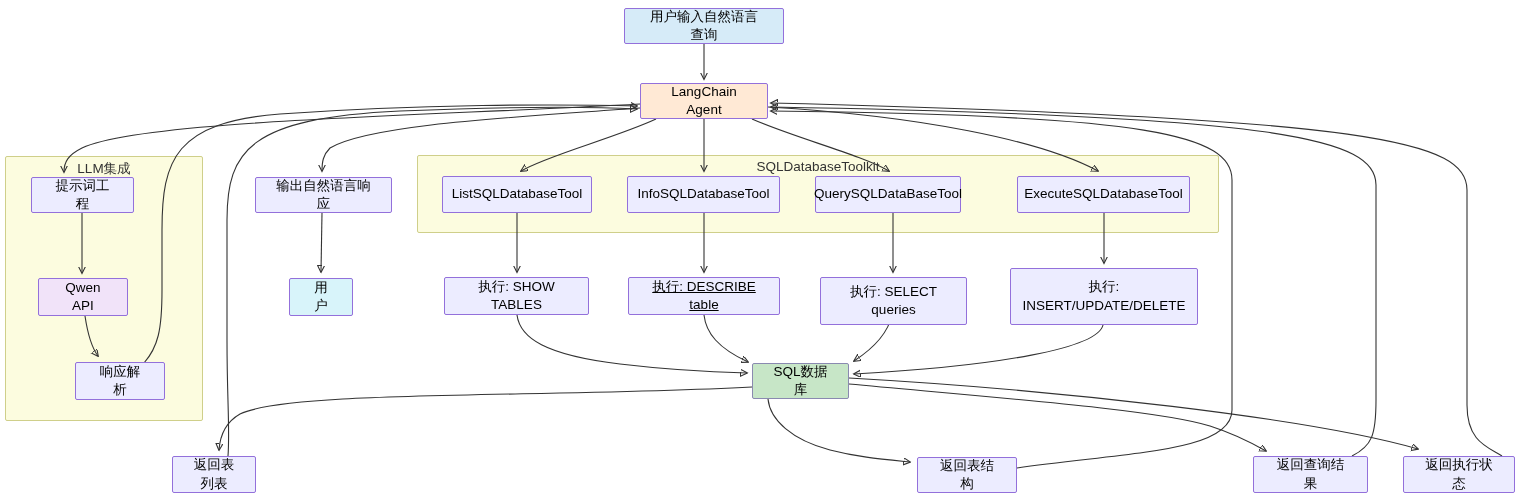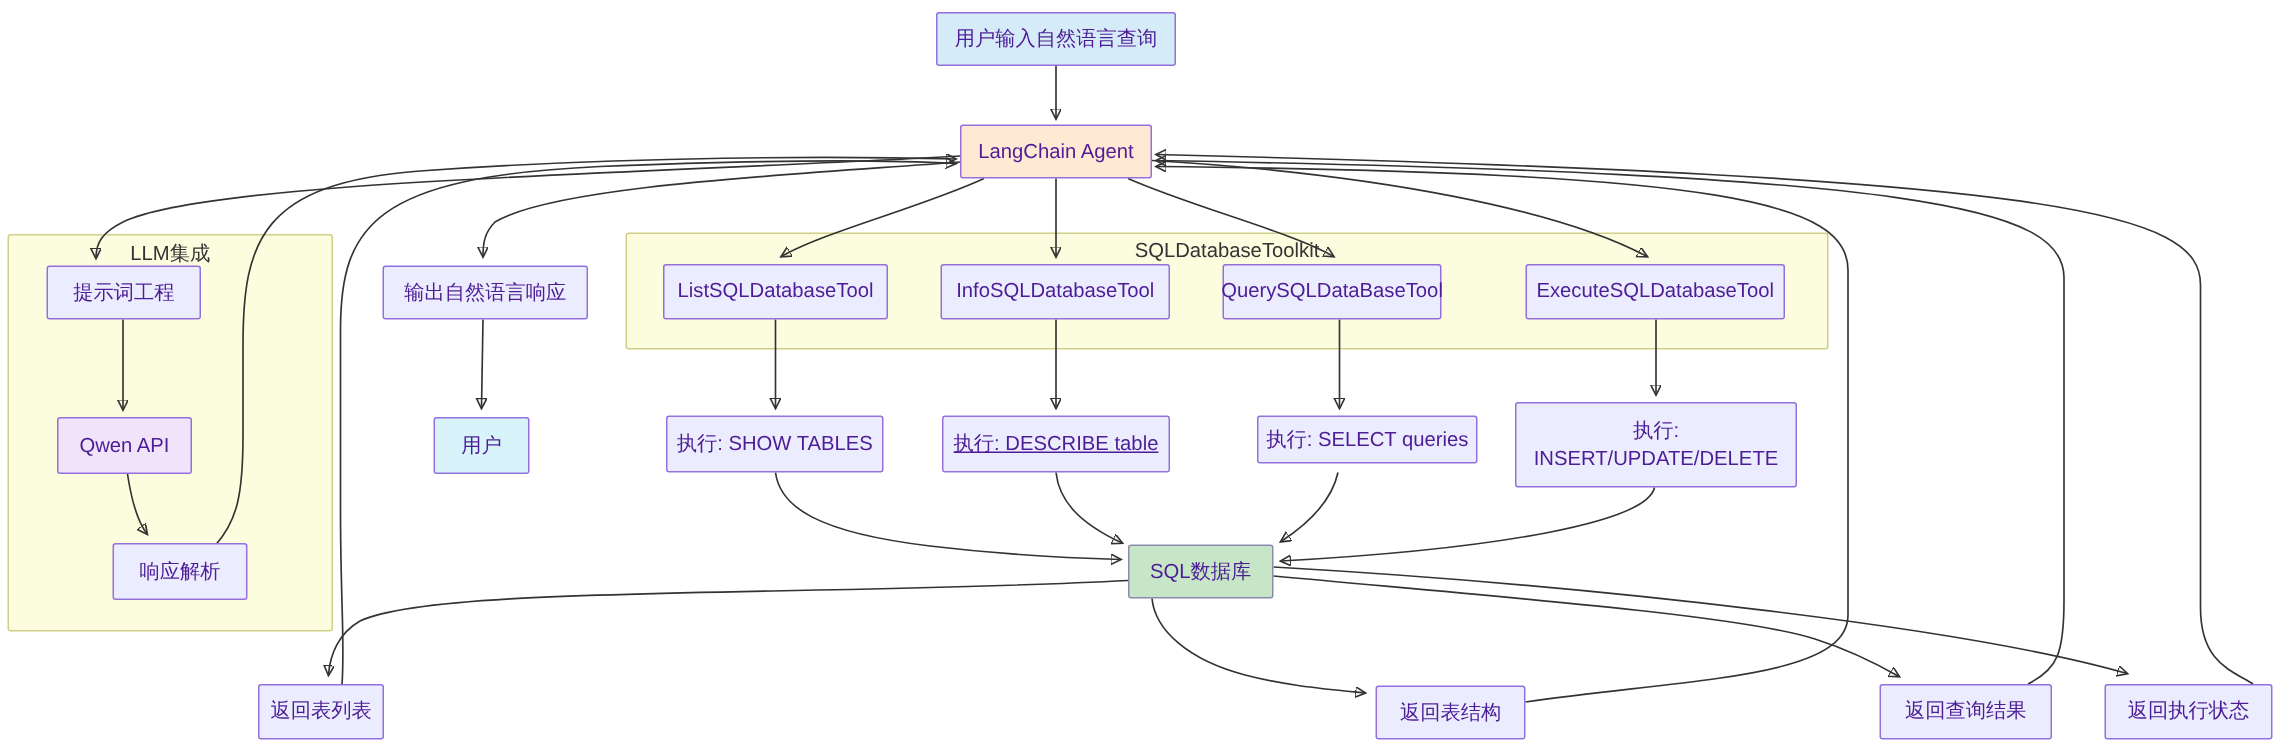--- a/index.html
+++ b/index.html
@@ -14,34 +14,34 @@
     position:absolute;z-index:1;background:#FCFCDF;border:1px solid #CFCF8A;border-radius:2px;
   }
   .cluster-label{
     position:absolute;top:3px;left:0;right:0;text-align:center;
     font-size:13.5px;color:#333;
   }
   .node{
     position:absolute;z-index:3;display:flex;flex-direction:column;
     align-items:center;justify-content:center;text-align:center;
     background:#ECECFF;border:1px solid #9370DB;border-radius:2px;
-    font-size:13.5px;line-height:1.35;color:#4c1d95;box-sizing:border-box;padding:2px 0;
+    font-size:13.5px;line-height:1.35;color:#000000;box-sizing:border-box;padding:2px 19px;
   }
   .node.blue{background:#D6EBF8;}
   .node.cyan{background:#D8F4FA;}
   .node.peach{background:#FFE9D5;}
   .node.pink{background:#F1E3F9;}
   .node.green{background:#C7E6C7;border-color:#8A8AB0;}
 </style>
 </head>
 <body>
 
 <div class="canvas">
 
-  <div class="cluster" style="left:5px;top:156px;width:196px;height:263px;padding-left:19px;">
+  <div class="cluster" style="left:5px;top:156px;width:196px;height:263px;">
     <span class="cluster-label">LLM集成</span>
   </div>
   <div class="cluster" style="left:417px;top:155px;width:800px;height:76px;">
     <span class="cluster-label">SQLDatabaseToolkit</span>
   </div>
 
   <svg class="edges" viewBox="0 0 1522 500">
     <defs>
       <marker id="arrow" markerWidth="8" markerHeight="8" refX="6.5" refY="3.5" orient="auto" markerUnits="userSpaceOnUse">
         <path d="M0,0 L7,3.5 L0,7 Z" fill="#333333"></path>
@@ -121,21 +121,21 @@
   </div>
 
   <div class="node" style="left:444px;top:277px;width:145px;height:38px;">
     <span>执行: SHOW TABLES</span>
   </div>
 
   <div class="node" style="left:628px;top:277px;width:152px;height:38px;text-decoration:underline;">
     <span>执行: DESCRIBE table</span>
   </div>
 
-  <div class="node" style="left:820px;top:277px;width:147px;height:32px;margin-left:18px;">
+  <div class="node" style="left:820px;top:277px;width:147px;height:48px;">
     <span>执行: SELECT queries</span>
   </div>
 
   <div class="node" style="left:1010px;top:268px;width:188px;height:57px;">
     <span>执行:</span>
     <span>INSERT/UPDATE/DELETE</span>
   </div>
 
   <div class="node green" style="left:752px;top:363px;width:97px;height:36px;">
     <span>SQL数据库</span>

